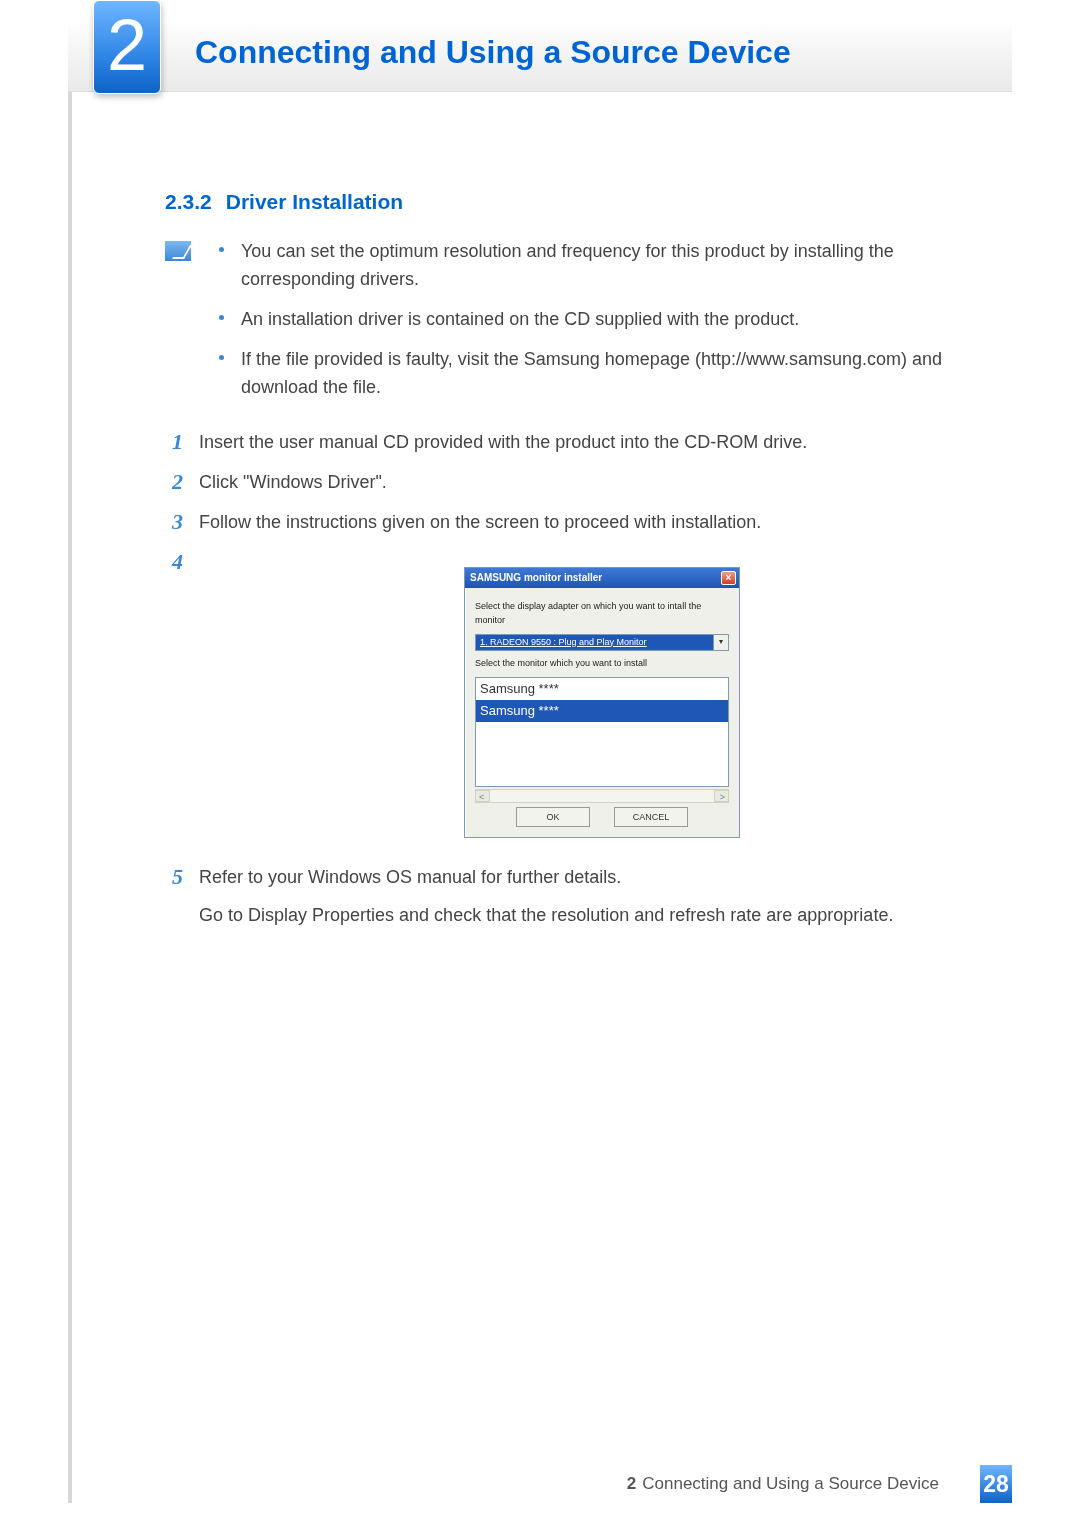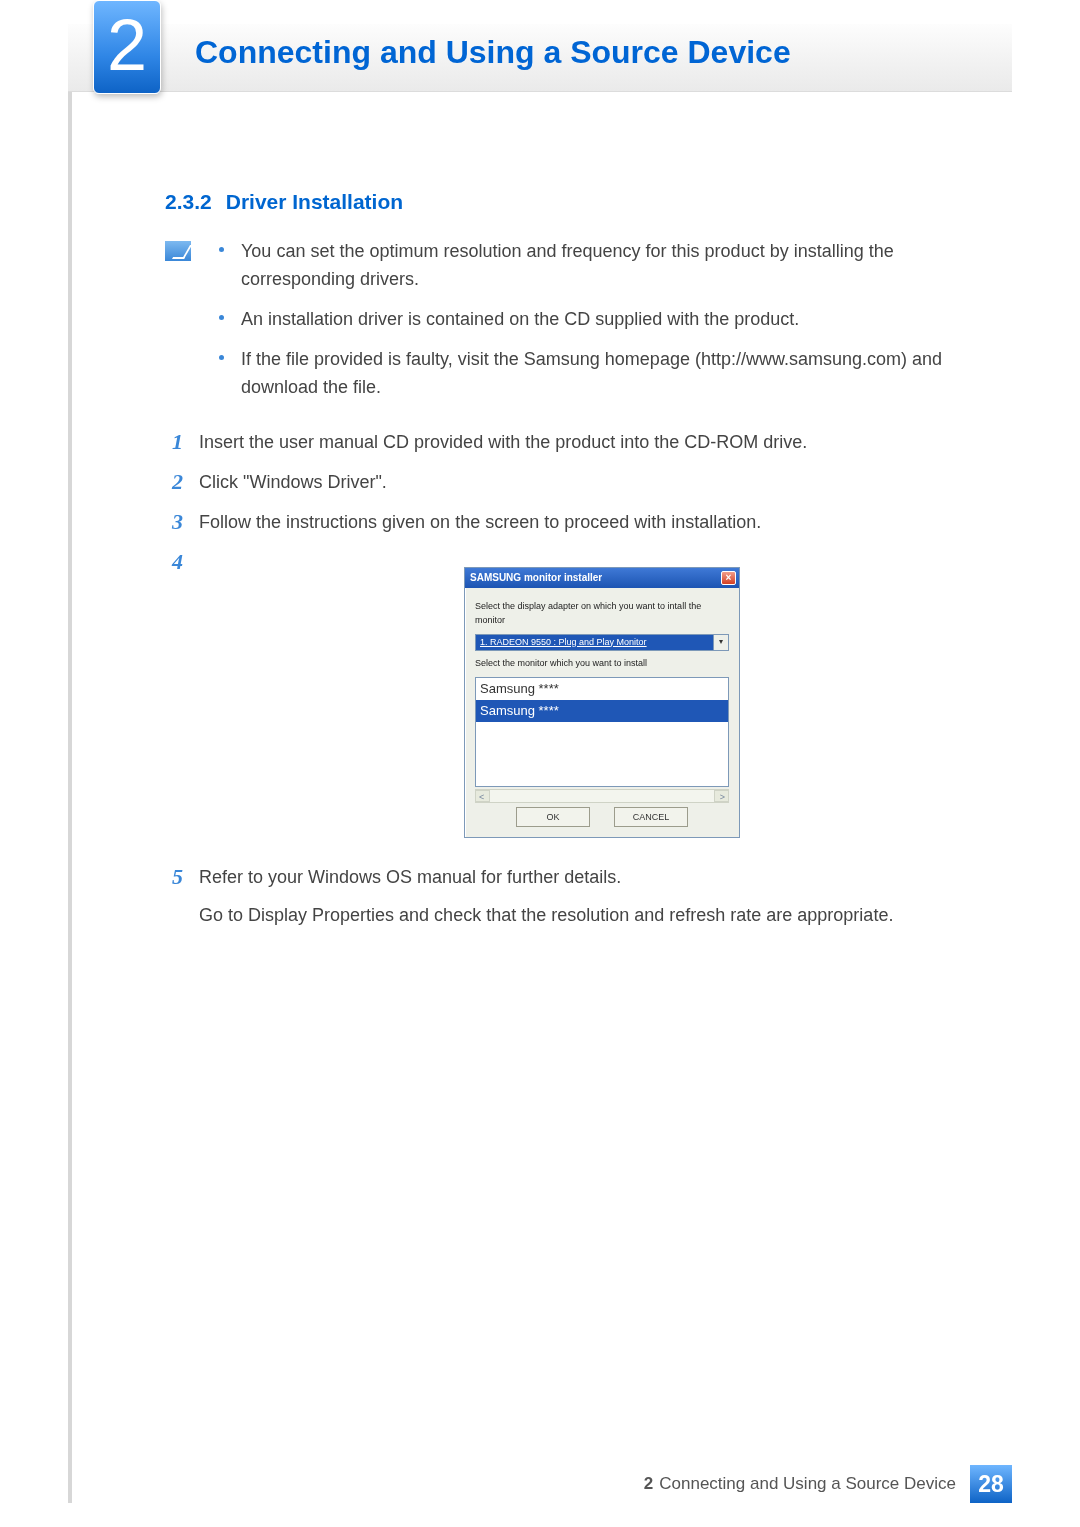--- a/index.html
+++ b/index.html
@@ -262,29 +262,30 @@
   }
   .footer-label {
     display: flex;
     align-items: center;
     padding: 0 14px;
     font-size: 17px;
     color: #555;
   }
   .footer-label .fnum { font-weight: bold; margin-right: 6px; }
   .footer-page {
-    width: 42px;
+    width: 32px;
     background: linear-gradient(to bottom, #6fb6ff, #0e63c6);
     color: #fff;
     display: flex;
     align-items: center;
     justify-content: center;
     font-size: 23px;
     font-weight: bold;
     font-family: Arial, sans-serif;
+    margin-left: 27px;
   }
 </style>
 </head>
 <body>
 
 <div class="left-stripe"></div>
 <div class="header-band"></div>
 
 <div class="chapter-badge">
   <span>2</span>

